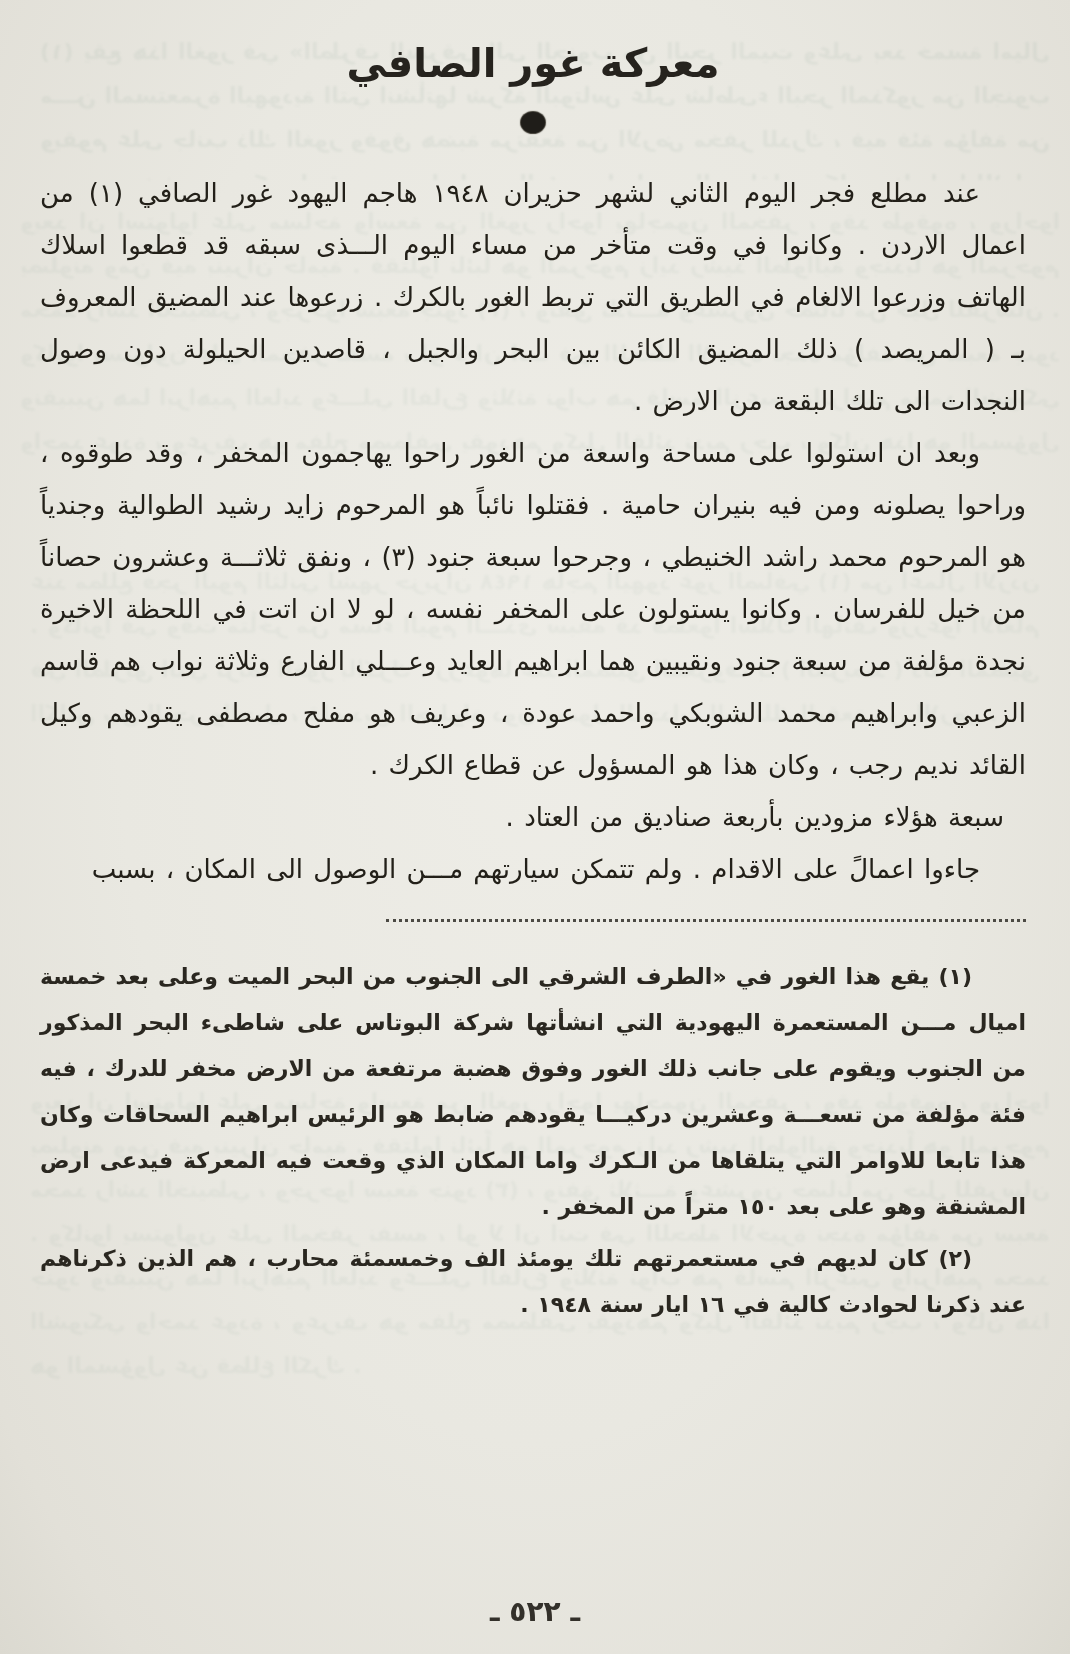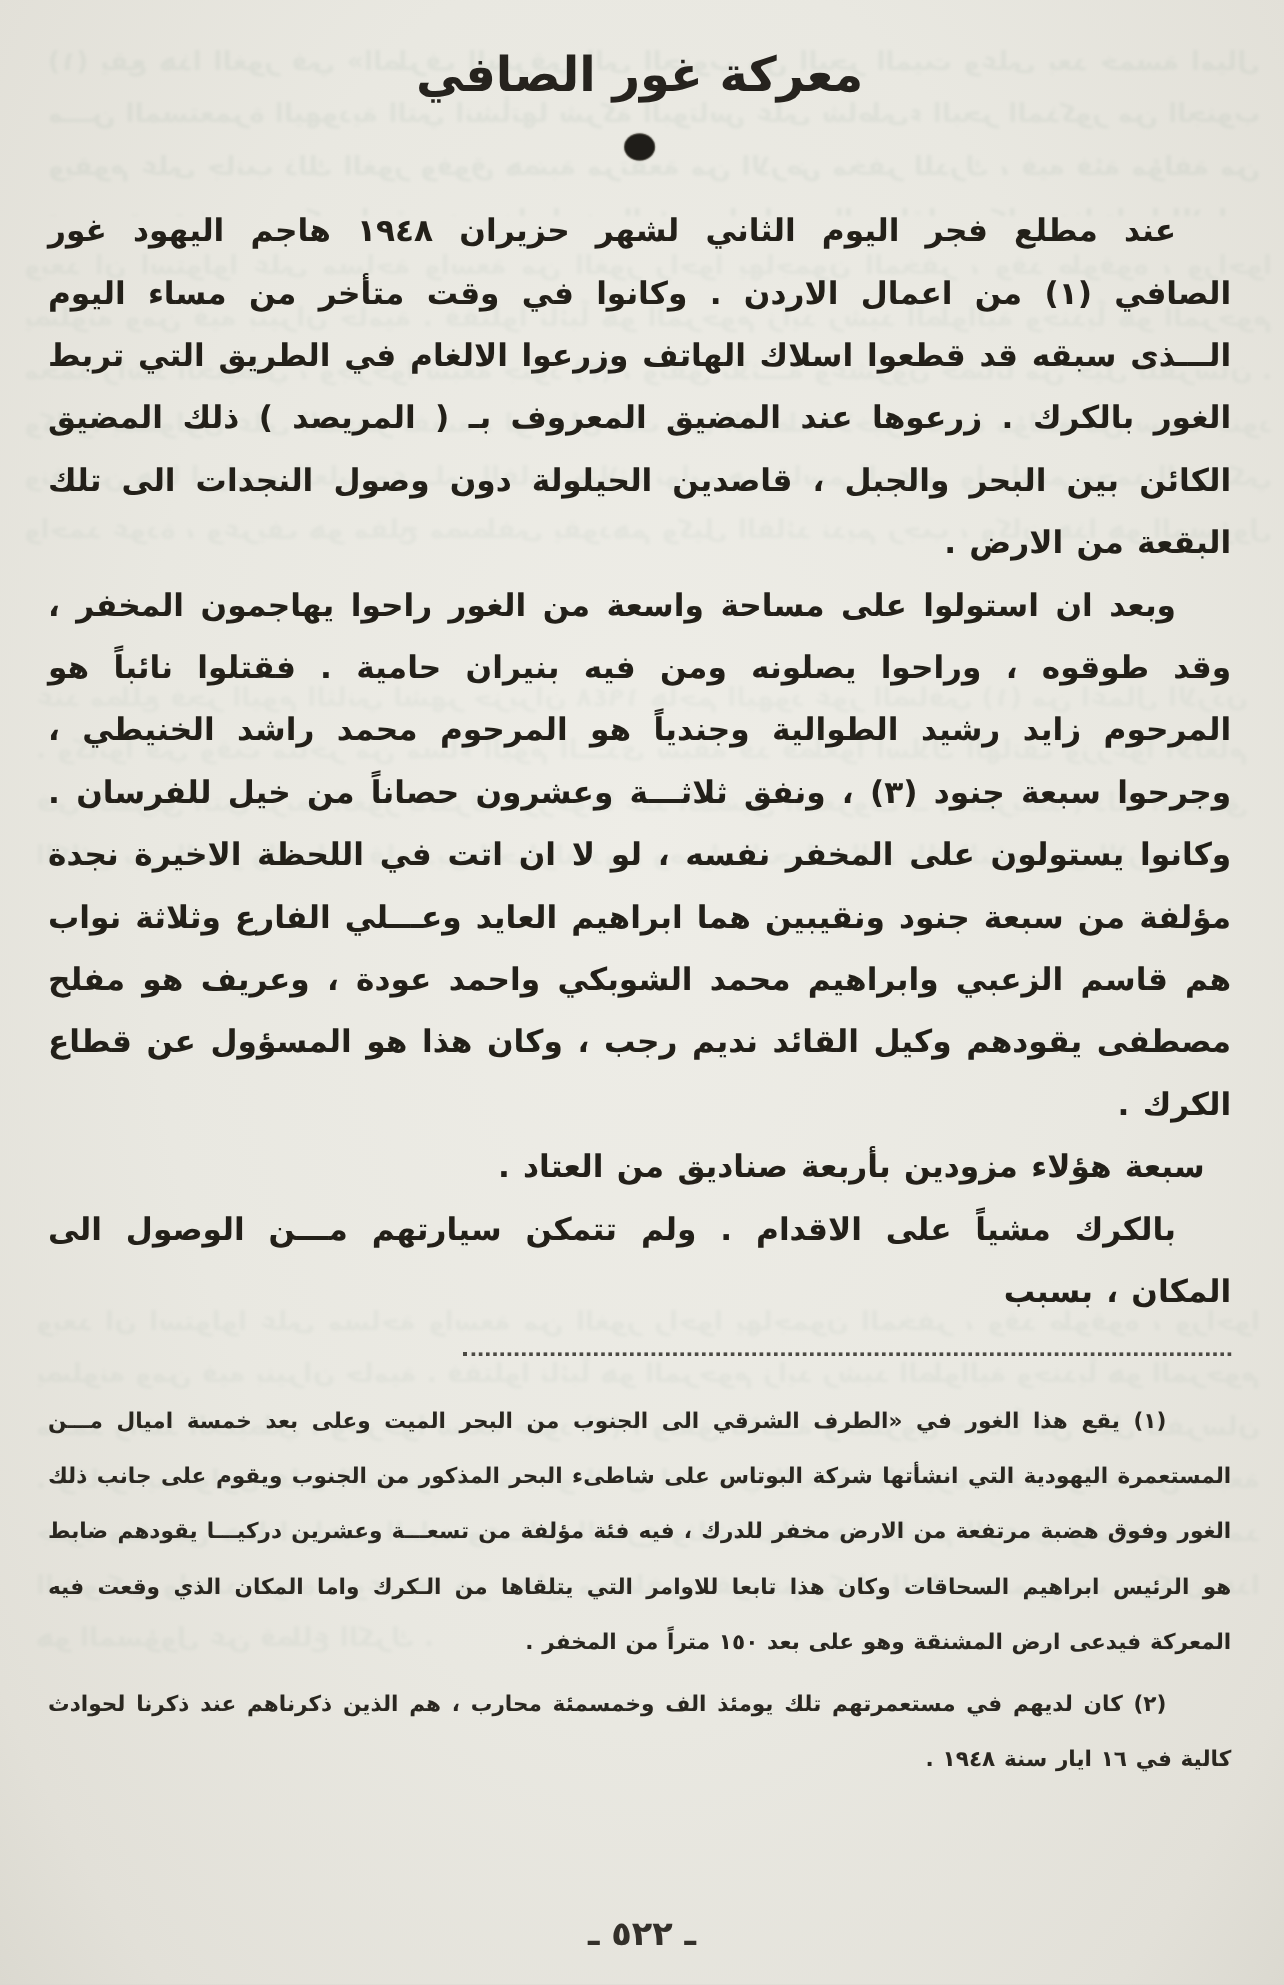--- a/index.html
+++ b/index.html
@@ -58,40 +58,40 @@
     background: #1f1d19;
     margin: 26px auto 0 auto;
     box-shadow: 0 0 1px 1px #3a372f;
   }
   .body-text {
     margin-top: 34px;
   }
   .body-text p {
     margin: 0;
     font-size: 26px;
-    font-weight: 700;
+    font-weight: 400;
     line-height: 52px;
     text-align: justify;
     text-indent: 46px;
     word-spacing: 2px;
     color: #232019;
   }
   .body-text p.small-indent { text-indent: 22px; }
   .footnote-separator {
     width: 640px;          
     height: 0;
     border-top: 3px dotted #4c4a44;
     margin: 24px 0 0 0;
   }
   .footnotes {
     margin-top: 32px;
   }
   .footnotes p {
     margin: 0 0 6px 0;
-    font-size: 18px;
+    font-size: 22px;
     font-weight: 700;
     line-height: 46px;
     text-align: justify;
     text-indent: 54px;
     word-spacing: 1px;
     color: #2a2720;
   }
   .page-number {
     position: absolute;
     bottom: 26px;
@@ -119,21 +119,21 @@
   <div class="content">
 
     <h1 class="title">معركة غور الصافي</h1>
 
     <div class="ornament"></div>
 
     <div class="body-text">
       <p>عند مطلع فجر اليوم الثاني لشهر حزيران ١٩٤٨ هاجم اليهود غور الصافي (١) من اعمال الاردن . وكانوا في وقت متأخر من مساء اليوم الـــذى سبقه قد قطعوا اسلاك الهاتف وزرعوا الالغام في الطريق التي تربط الغور بالكرك . زرعوها عند المضيق المعروف بـ ( المريصد ) ذلك المضيق الكائن بين البحر والجبل ، قاصدين الحيلولة دون وصول النجدات الى تلك البقعة من الارض .</p>
       <p>وبعد ان استولوا على مساحة واسعة من الغور راحوا يهاجمون المخفر ، وقد طوقوه ، وراحوا يصلونه ومن فيه بنيران حامية . فقتلوا نائباً هو المرحوم زايد رشيد الطوالية وجندياً هو المرحوم محمد راشد الخنيطي ، وجرحوا سبعة جنود (٣) ، ونفق ثلاثـــة وعشرون حصاناً من خيل للفرسان . وكانوا يستولون على المخفر نفسه ، لو لا ان اتت في اللحظة الاخيرة نجدة مؤلفة من سبعة جنود ونقيبين هما ابراهيم العايد وعـــلي الفارع وثلاثة نواب هم قاسم الزعبي وابراهيم محمد الشوبكي واحمد عودة ، وعريف هو مفلح مصطفى يقودهم وكيل القائد نديم رجب ، وكان هذا هو المسؤول عن قطاع الكرك .</p>
       <p class="small-indent">سبعة هؤلاء مزودين بأربعة صناديق من العتاد .</p>
-      <p>بالكرك مشياً على الاقدام . ولم تتمكن سيارتهم مـــن الوصول الى المكان ، بسبب</p>
+      <p>جاءوا اعمالً على الاقدام . ولم تتمكن سيارتهم مـــن الوصول الى المكان ، بسبب</p>
     </div>
 
     <div class="footnote-separator"></div>
 
     <div class="footnotes">
       <p>(١) يقع هذا الغور في «الطرف الشرقي الى الجنوب من البحر الميت وعلى بعد خمسة اميال مـــن المستعمرة اليهودية التي انشأتها شركة البوتاس على شاطىء البحر المذكور من الجنوب ويقوم على جانب ذلك الغور وفوق هضبة مرتفعة من الارض مخفر للدرك ، فيه فئة مؤلفة من تسعـــة وعشرين دركيـــا يقودهم ضابط هو الرئيس ابراهيم السحاقات وكان هذا تابعا للاوامر التي يتلقاها من الـكرك واما المكان الذي وقعت فيه المعركة فيدعى ارض المشنقة وهو على بعد ١٥٠ متراً من المخفر .</p>
       <p>(٢) كان لديهم في مستعمرتهم تلك يومئذ الف وخمسمئة محارب ، هم الذين ذكرناهم عند ذكرنا لحوادث كالية في ١٦ ايار سنة ١٩٤٨ .</p>
 
     </div>
 

